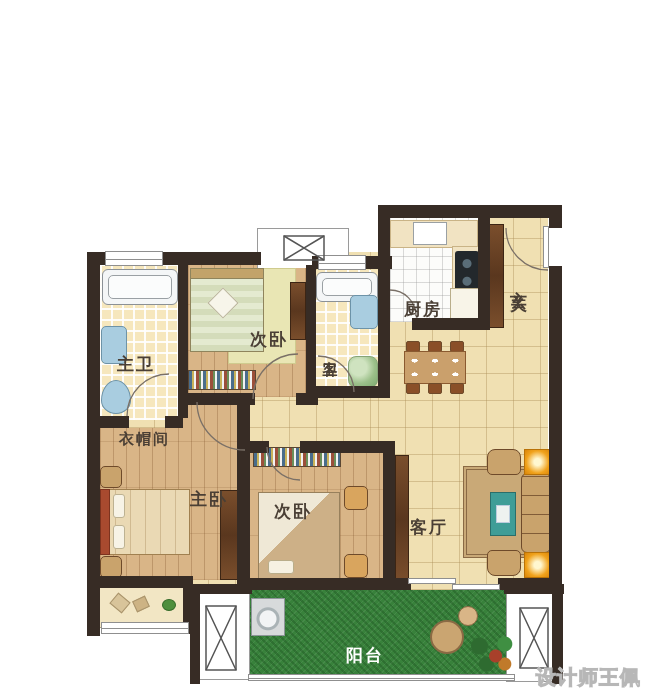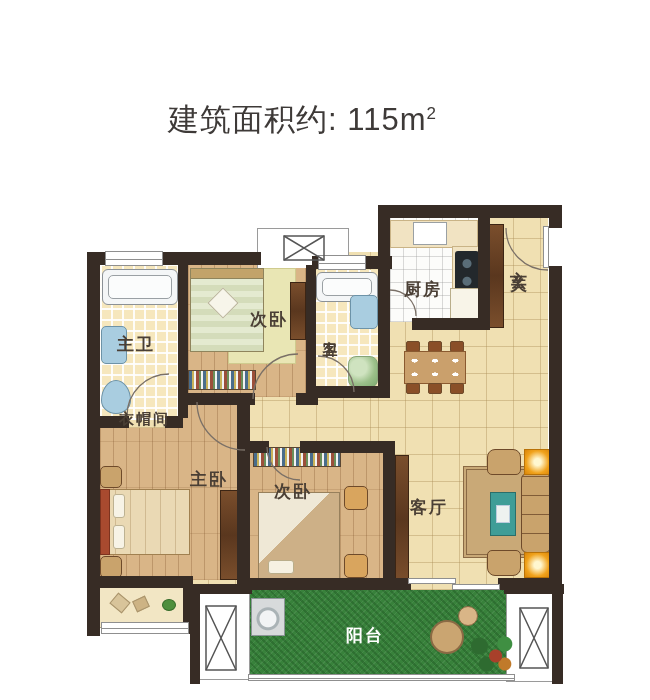--- a/index.html
+++ b/index.html
@@ -32,32 +32,31 @@
   .creambox{background:#f2e6c4;border:1px solid #b0a37f;}
   .win{background:#fff;border:1px solid #8f8f8f;}
   .win:before{content:"";position:absolute;left:0;right:0;top:50%;height:1px;background:#8f8f8f;}
   .fixt{background:#f4f6f7;border:1px solid #8b9196;border-radius:6px;}
   .fixt .in{position:absolute;left:5px;top:5px;right:5px;bottom:5px;border:1px solid #9aa0a4;border-radius:5px;background:#fbfcfc;}
   .blue{background:#a9cde0;border:1px solid #6d93a8;border-radius:5px;}
   .books{background:repeating-linear-gradient(90deg,#4a6d8c 0 3px,#c8b25a 3px 5px,#f2f2f2 5px 7px,#9c4f3a 7px 10px,#6b8f5a 10px 12px,#f2f2f2 12px 14px);
          border:1px solid #5a4632;}
   .cab{background:linear-gradient(180deg,#7a4e2c,#5a371e 50%,#7a4e2c);border:1px solid #3c2514;}
   .tan{background:#c9a36c;border:1px solid #6e4a2a;border-radius:5px;}
-  .lbl{position:absolute;color:#4a3f35;font-size:17px;font-weight:bold;letter-spacing:2px;white-space:nowrap;}
+  .lbl{position:absolute;color:#4a3f35;font-size:17px;font-weight:bold;letter-spacing:2px;white-space:nowrap;margin-top:20px;}
   .vlbl{writing-mode:vertical-rl;text-orientation:upright;letter-spacing:3px;}
   .overlay{position:absolute;left:0;top:0;pointer-events:none;}
   .watermark{position:absolute;left:536px;top:664px;font-size:20px;font-weight:bold;
              color:#fdfdfd;-webkit-text-stroke:1px #b7b7b7;text-shadow:0 0 1px #c4c4c4;letter-spacing:1px;}
 </style>
 </head>
 <body>
 
 <div class="canvas">
 
-  <div class="subtitle"><span>建筑面积约: 115m</span><sup>2</sup></div>
 
   <div class="plan">
 
     <div class="tile" style="left:378px;top:218px;width:170px;height:372px"></div>
     <div class="tile" style="left:100px;top:252px;width:278px;height:338px"></div>
     <div class="bath" style="left:100px;top:265px;width:80px;height:155px"></div>
     <div class="wood" style="left:188px;top:265px;width:118px;height:132px"></div>
     <div class="bath" style="left:314px;top:270px;width:66px;height:120px"></div>
     <div class="kitf" style="left:390px;top:218px;width:90px;height:104px"></div>
     <div class="wood" style="left:178px;top:405px;width:59px;height:28px"></div>
@@ -213,13 +212,14 @@
     <div class="lbl vlbl" style="left:320px;top:328px;font-size:15px">客卫</div>
     <div class="lbl" style="left:404px;top:278px">厨房</div>
     <div class="lbl vlbl" style="left:507px;top:258px">玄关</div>
     <div class="lbl" style="left:119px;top:410px;font-size:15px">衣帽间</div>
     <div class="lbl" style="left:190px;top:468px">主卧</div>
     <div class="lbl" style="left:274px;top:480px">次卧</div>
     <div class="lbl" style="left:410px;top:496px">客厅</div>
     <div class="lbl" style="left:346px;top:624px;color:#fff">阳台</div>
   </div>
 
+  <div class="watermark">设计师王佩</div>
 </div>
 
 </body></html>

